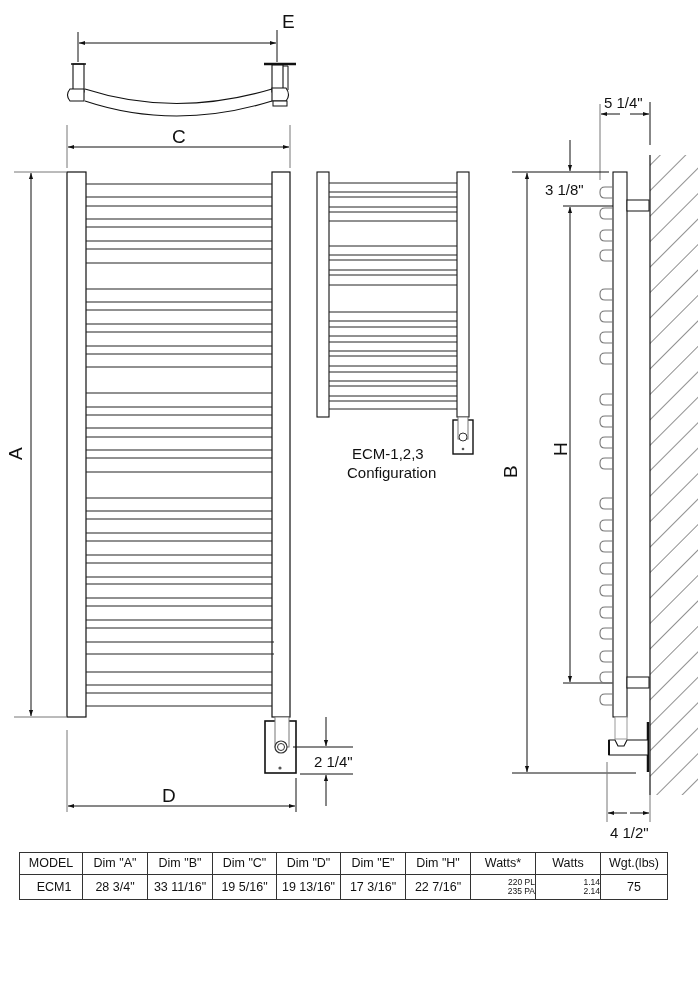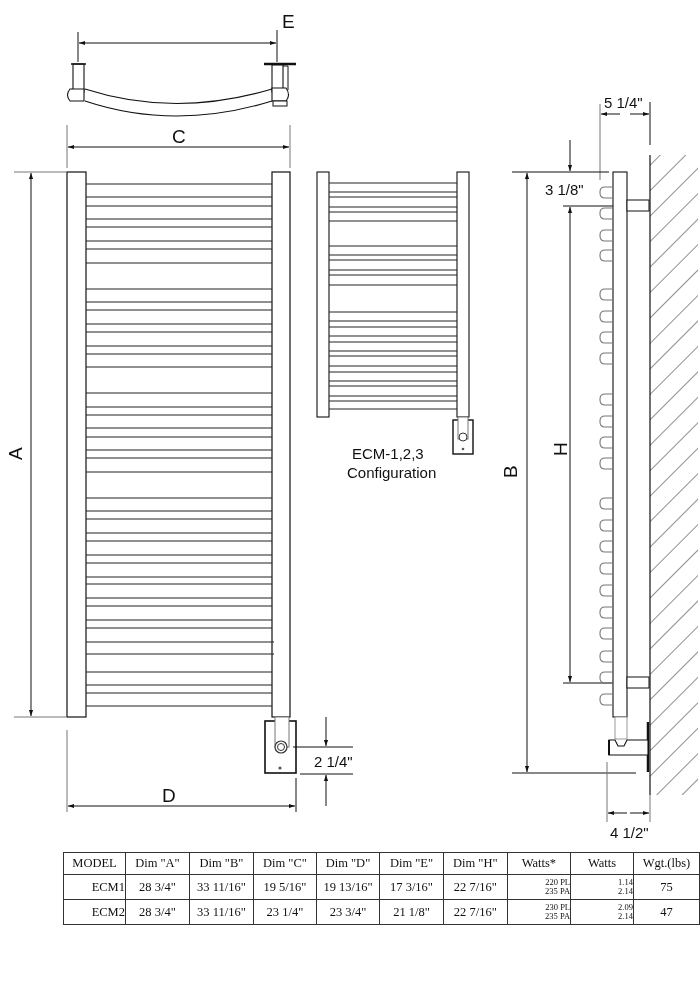--- a/index.html
+++ b/index.html
@@ -1,22 +1,22 @@
 <!DOCTYPE html>
 <html><head>
 <meta charset="utf-8">
 <style>
   html, body { margin: 0; padding: 0; background: #ffffff; }
   body { width: 700px; height: 989px; position: relative; overflow: hidden; font-family: "Liberation Sans", sans-serif; color: #111; }
   svg.drawing { position: absolute; left: 0; top: 0; }
   svg text { font-family: "Liberation Sans", sans-serif; fill: #111; }
-  .spec-table { position: absolute; left: 19px; top: 852px; border-collapse: collapse; font-family: Liberation Serif, serif; font-size: 12.5px; color: #111; margin-left: 44px; }
+  .spec-table { position: absolute; left: 19px; top: 852px; border-collapse: collapse; font-family: Liberation Sans, sans-serif; font-size: 12.5px; color: #111; }
   .spec-table th, .spec-table td { border: 1px solid #333; text-align: center; padding: 0; height: 24px; line-height: 13px; white-space: nowrap; }
   .spec-table th { font-weight: normal; height: 21px; }
-  .spec-table td.model { text-align: right; padding-left: 6px; }
+  .spec-table td.model { text-align: center; padding-left: 6px; }
   .spec-table td.small { font-size: 8.5px; line-height: 9px; text-align: right; }
   .spec-table td.small span { display: block; }
   .c0 { width: 62px; } .c1 { width: 64px; } .c2 { width: 64px; } .c3 { width: 63px; }
   .c4 { width: 63px; } .c5 { width: 64px; } .c6 { width: 64px; } .c7 { width: 64px; }
   .c8 { width: 64px; } .c9 { width: 66px; }
 </style>
 </head>
 <body>
 
 <svg class="drawing" width="700" height="850" viewBox="0 0 700 850" xmlns="http://www.w3.org/2000/svg">
@@ -262,32 +262,14 @@
       <td class="small">
           <span>220 PL</span>
           <span>235 PA</span>
         </td>
       <td class="small">
           <span>1.14</span>
           <span>2.14</span>
         </td>
       <td>75</td>
     </tr>
-    <tr>
-      <td class="model">ECM2</td>
-      <td>28 3/4"</td>
-      <td>33 11/16"</td>
-      <td>23 1/4"</td>
-      <td>23 3/4"</td>
-      <td>21 1/8"</td>
-      <td>22 7/16"</td>
-      <td class="small">
-          <span>230 PL</span>
-          <span>235 PA</span>
-        </td>
-      <td class="small">
-          <span>2.09</span>
-          <span>2.14</span>
-        </td>
-      <td>47</td>
-    </tr>
   </tbody>
 </table>
 
 </body></html>

